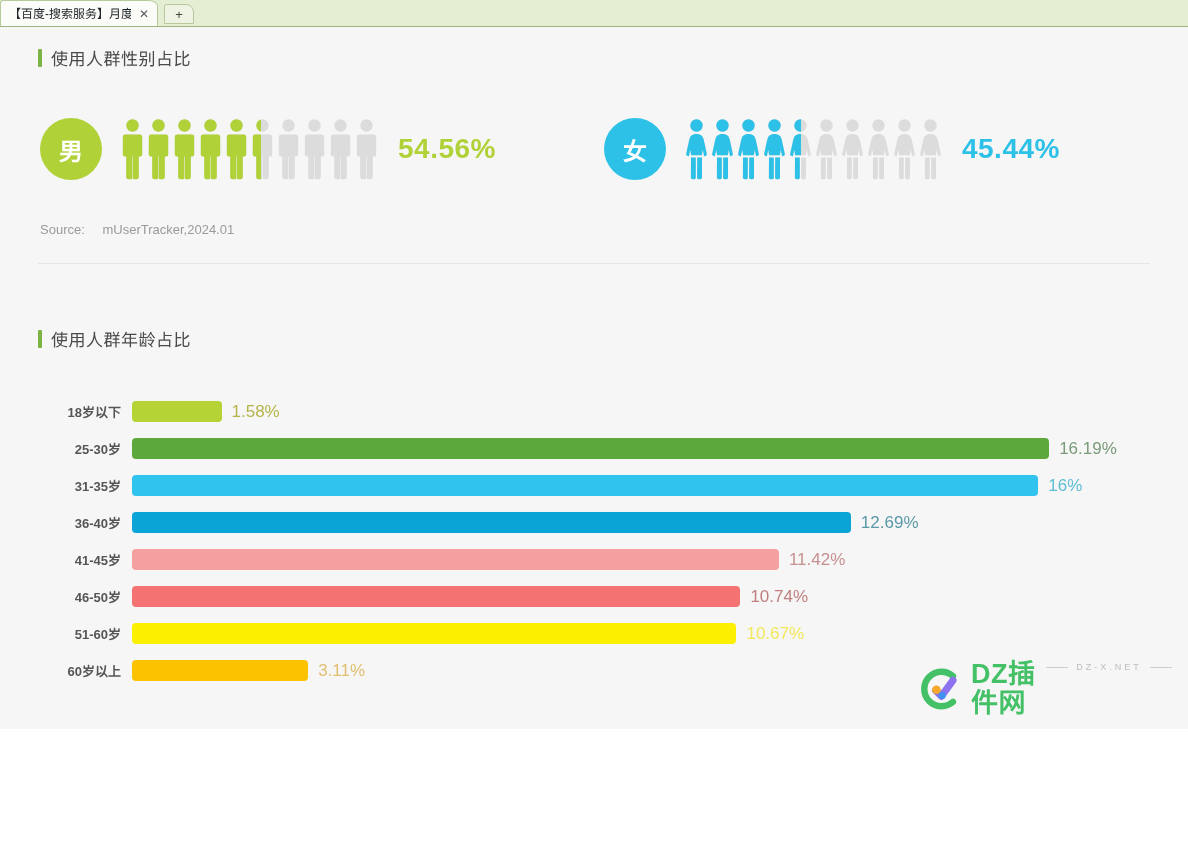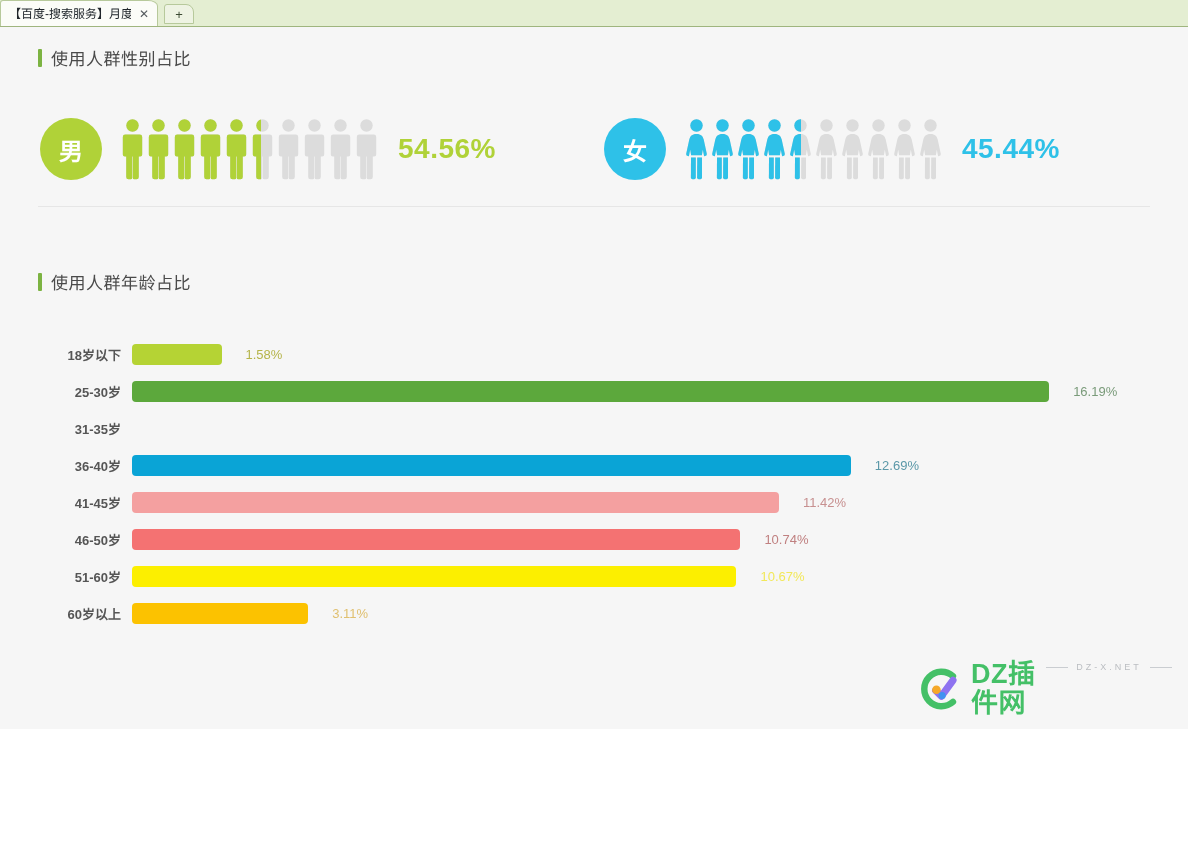--- a/index.html
+++ b/index.html
@@ -201,22 +201,22 @@
     height: 21px;
     display: flex;
     align-items: center;
   }
   .age-bar {
     height: 21px;
     border-radius: 4px;
     flex: 0 0 auto;
   }
   .age-value {
-    font-size: 13px;
-    margin-left: 24px;
+    font-size: 17px;
+    margin-left: 10px;
     white-space: nowrap;
   }
 
   
   .watermark {
     position: absolute;
     right: 16px;
     bottom: 12px;
     display: flex;
     align-items: center;
@@ -496,20 +496,24 @@
                   <path d="M11.5 16 c4.6 0 6.3 2.2 7.2 5.6 l3.1 14.2 a1.9 1.9 0 0 1 -1.6 2.3 l-1.1 0.2 -1.3 -6.6 -0.9 5.6 h-10.8 l-0.9 -5.6 -1.3 6.6 -1.1 -0.2 a1.9 1.9 0 0 1 -1.6 -2.3 l3.1 -14.2 c0.9 -3.4 2.6 -5.6 7.2 -5.6 z" fill="#dcdcdc"></path>
                   <path d="M6.0 39.4 h4.8 v20.2 a1.6 1.6 0 0 1 -1.6 1.6 h-1.7 a1.6 1.6 0 0 1 -1.6 -1.6 z" fill="#dcdcdc"></path>
                   <path d="M12.2 39.4 h4.8 v20.2 a1.6 1.6 0 0 1 -1.6 1.6 h-1.7 a1.6 1.6 0 0 1 -1.6 -1.6 z" fill="#dcdcdc"></path>
                 </svg>
               </div>
             </div>
           <div class="gender-pct" id="female-pct" style="color: rgb(46, 193, 232);">45.44%</div>
         </div>
       </div>
 
+      <div class="source-line">
+        <span class="src-label">Source:</span>
+        <span>mUserTracker,2024.01</span>
+      </div>
     </div>
 
     <div class="section-sep"></div>
 
     <div class="section" style="margin-top:62px;">
       <div class="section-title">
         <span class="title-bar"></span>
         <span class="title-text">使用人群年龄占比</span>
       </div>
 
@@ -523,20 +527,24 @@
           </div>
           <div class="age-row">
             <div class="age-label">25-30岁</div>
             <div class="age-track">
               <div class="age-bar" style="width: 917.127px; background: rgb(92, 168, 60);"></div>
               <div class="age-value" style="color: rgb(122, 155, 122);">16.19%</div>
             </div>
           </div>
           <div class="age-row">
             <div class="age-label">31-35岁</div>
+            <div class="age-track">
+              <div class="age-bar" style="width: 906.364px; background: rgb(47, 195, 238);"></div>
+              <div class="age-value" style="color: rgb(94, 188, 212);">16%</div>
+            </div>
           </div>
           <div class="age-row">
             <div class="age-label">36-40岁</div>
             <div class="age-track">
               <div class="age-bar" style="width: 718.86px; background: rgb(10, 164, 214);"></div>
               <div class="age-value" style="color: rgb(91, 152, 168);">12.69%</div>
             </div>
           </div>
           <div class="age-row">
             <div class="age-label">41-45岁</div>

